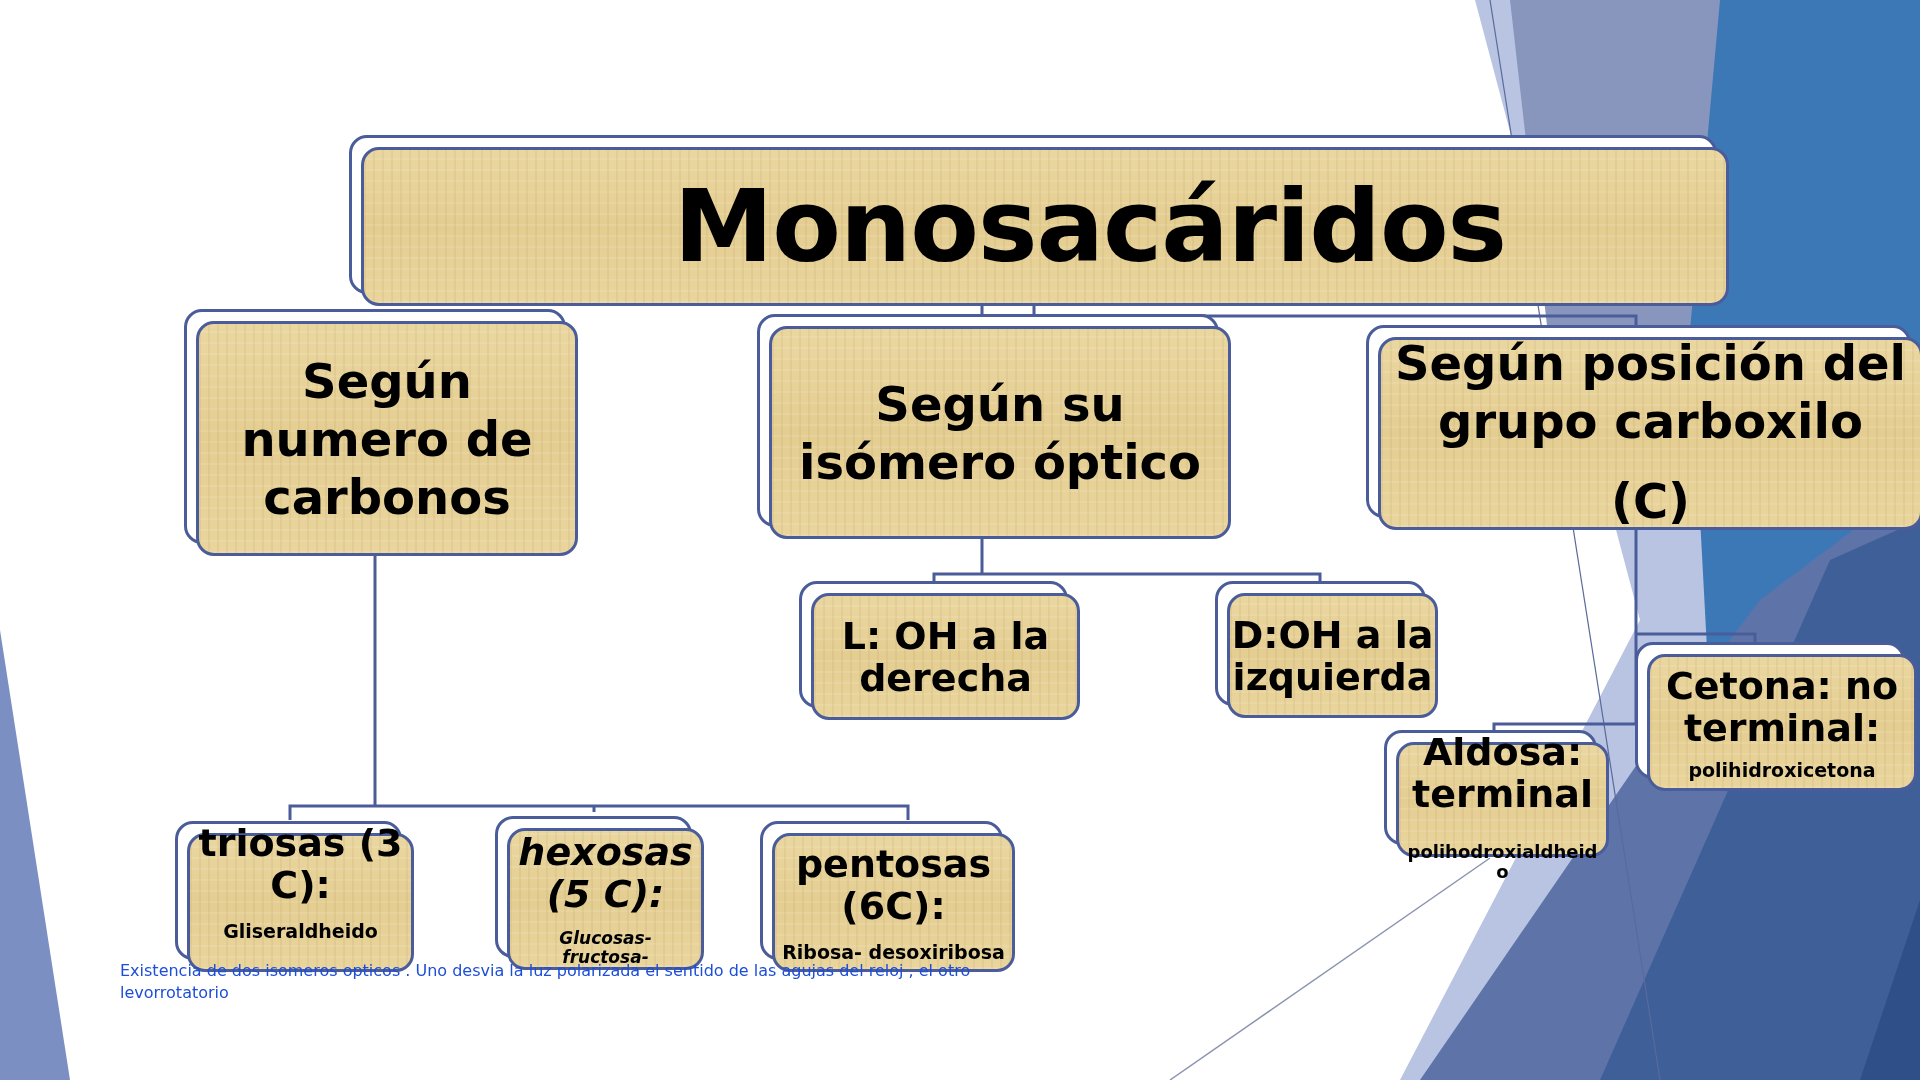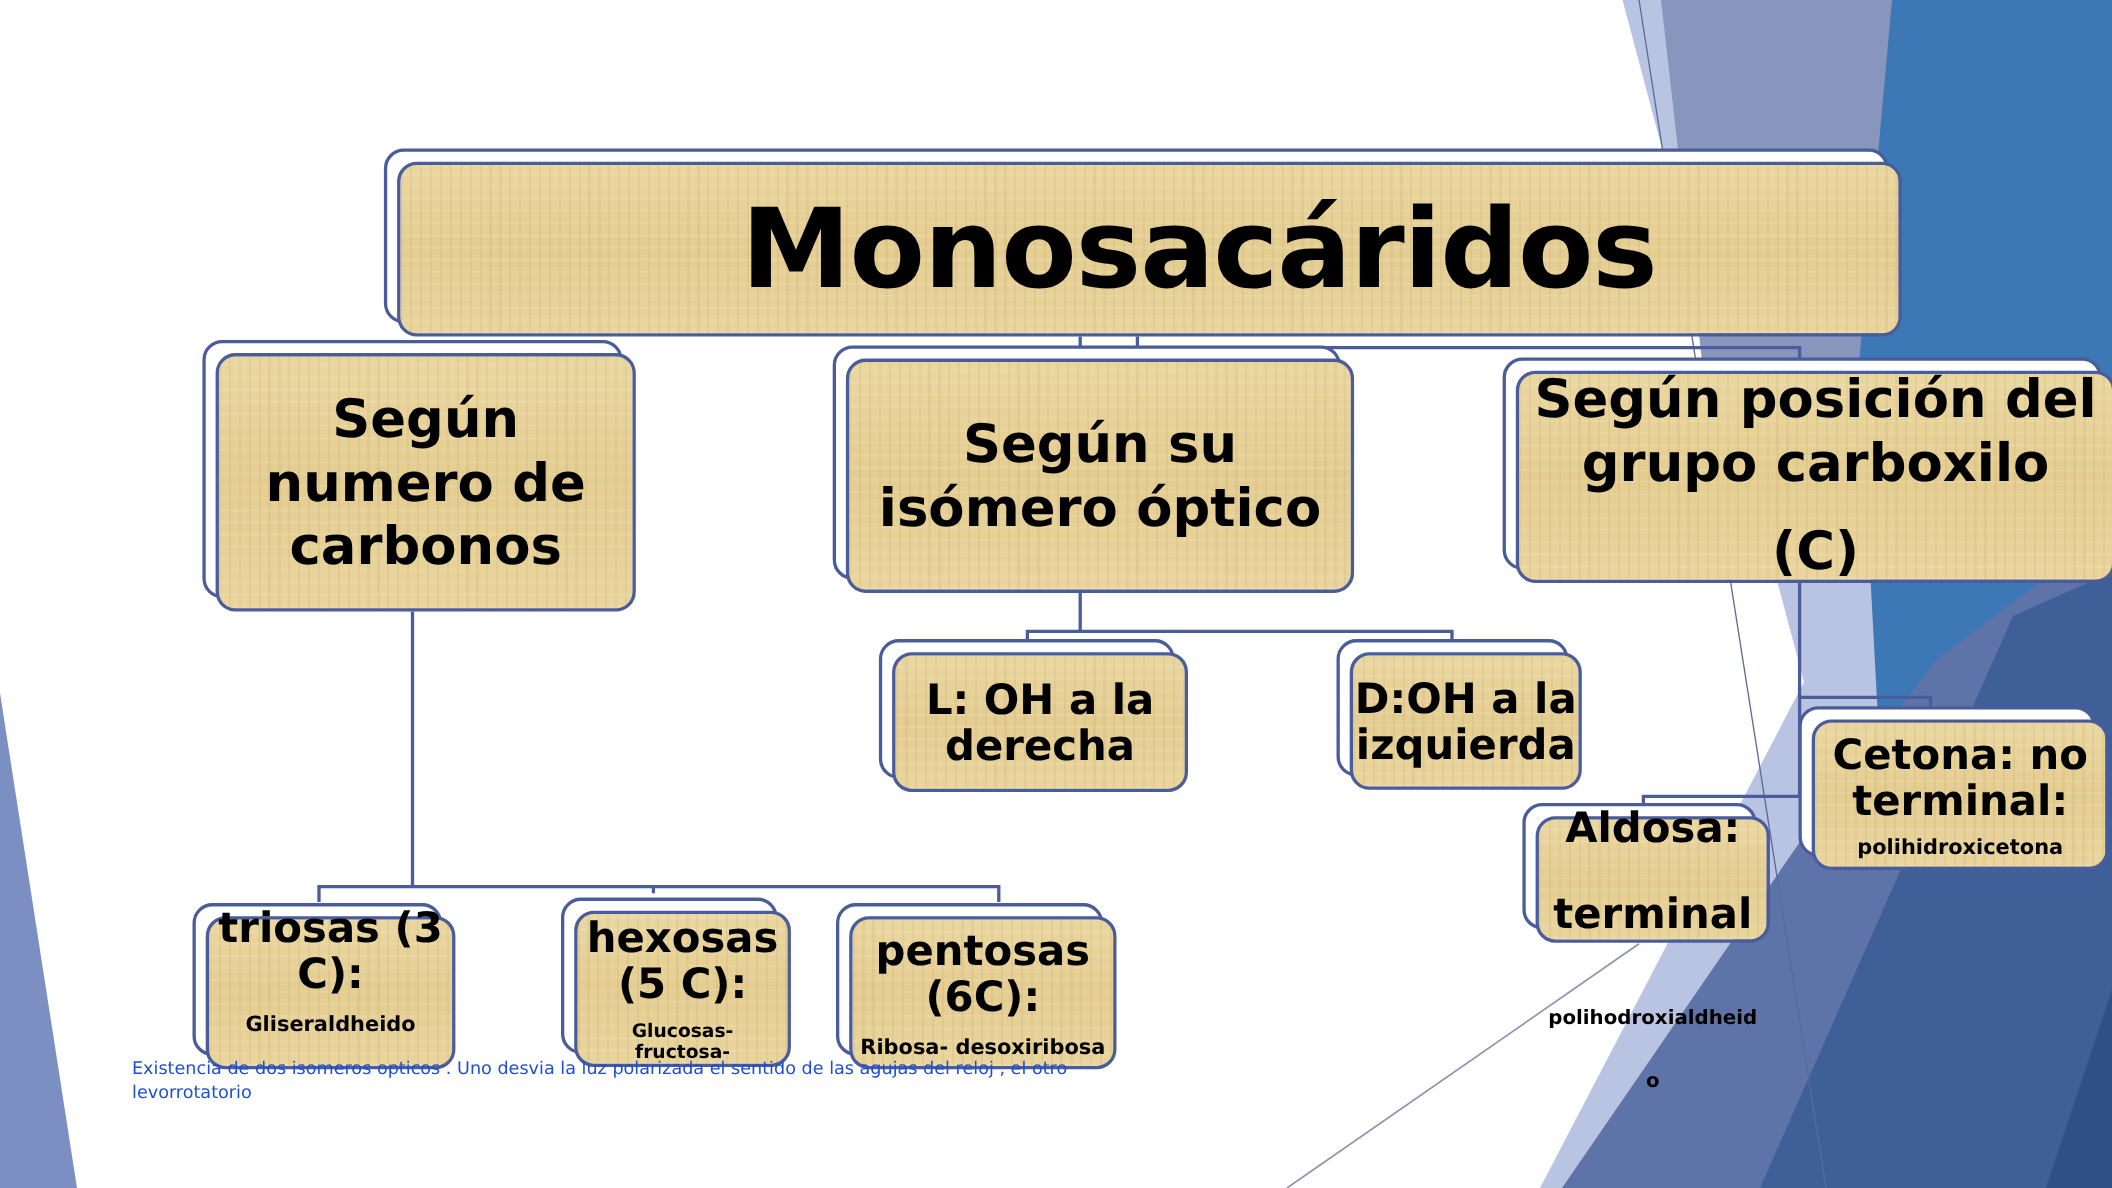--- a/index.html
+++ b/index.html
@@ -101,38 +101,38 @@
   <div class="shadow"></div>
   <div class="face">
     <span class="t-md">Cetona: no</span>
     <span class="t-md">terminal:</span>
     <span class="t-sm" style="margin-top:10px;">polihidroxicetona</span>
   </div>
 </div>
 
 <div class="node" style="left:1396px;top:742px;width:213px;height:115px;">
   <div class="shadow"></div>
-  <div class="face" style="justify-content:flex-start;gap:37px;">
+  <div class="face" style="justify-content:flex-start;">
     <span class="t-md" style="margin-top:-14px;">Aldosa:</span>
     <span class="t-md">terminal</span>
     <span class="t-sm" style="margin-top:26px;font-size:18px;">polihodroxialdheid</span>
     <span style="font-size:18px;line-height:18px;">o</span>
   </div>
 </div>
 
 <div class="node" style="left:187px;top:833px;width:227px;height:139px;">
   <div class="shadow"></div>
   <div class="face" style="justify-content:flex-start;">
     <span class="t-md" style="margin-top:-14px;">triosas (3</span>
     <span class="t-md">C):</span>
     <span class="t-sm" style="margin-top:14px;">Gliseraldheido</span>
   </div>
 </div>
 
-<div class="node" style="left:522px;top:828px;width:197px;height:142px;">
+<div class="node" style="left:507px;top:828px;width:197px;height:142px;font-style:italic;">
   <div class="shadow"></div>
   <div class="face" style="justify-content:flex-start;">
     <span class="t-md" style="margin-top:0px;">hexosas</span>
     <span class="t-md">(5 C):</span>
     <span class="t-sm" style="margin-top:14px;font-size:17px;line-height:19px;">Glucosas-</span>
     <span style="font-size:17px;line-height:19px;">fructosa-</span>
   </div>
 </div>
 
 <div class="node" style="left:772px;top:833px;width:243px;height:139px;">

